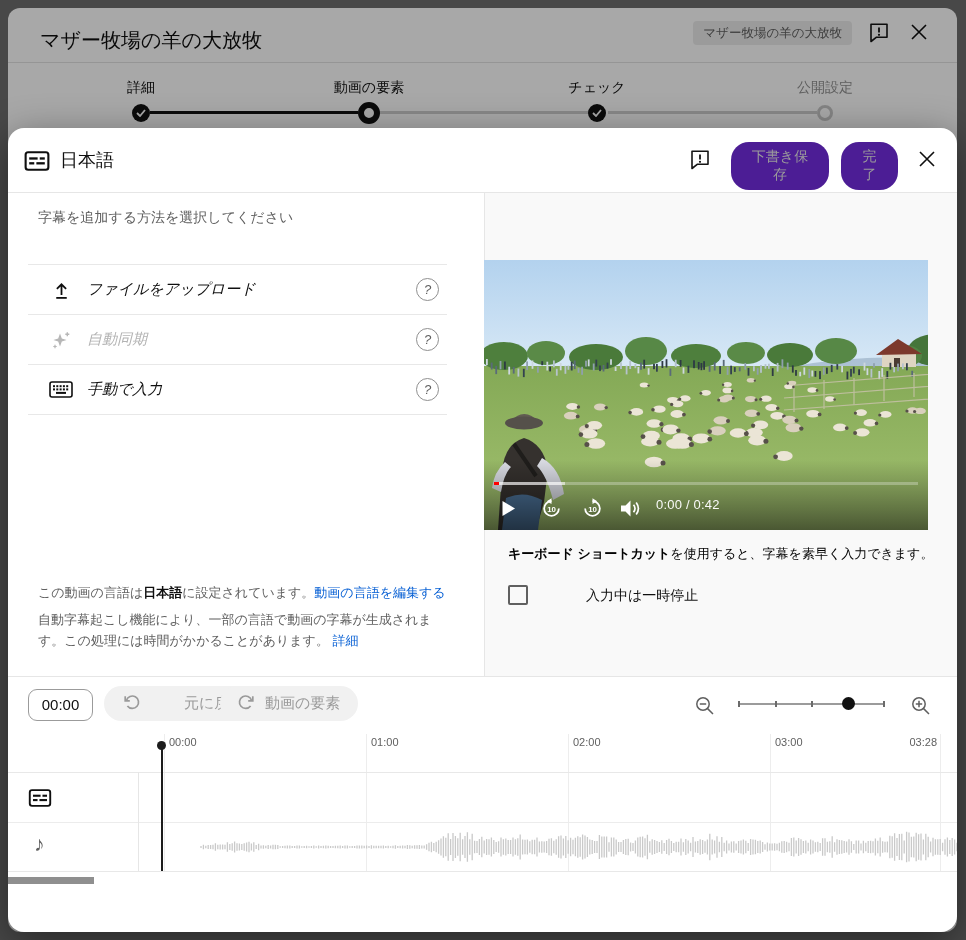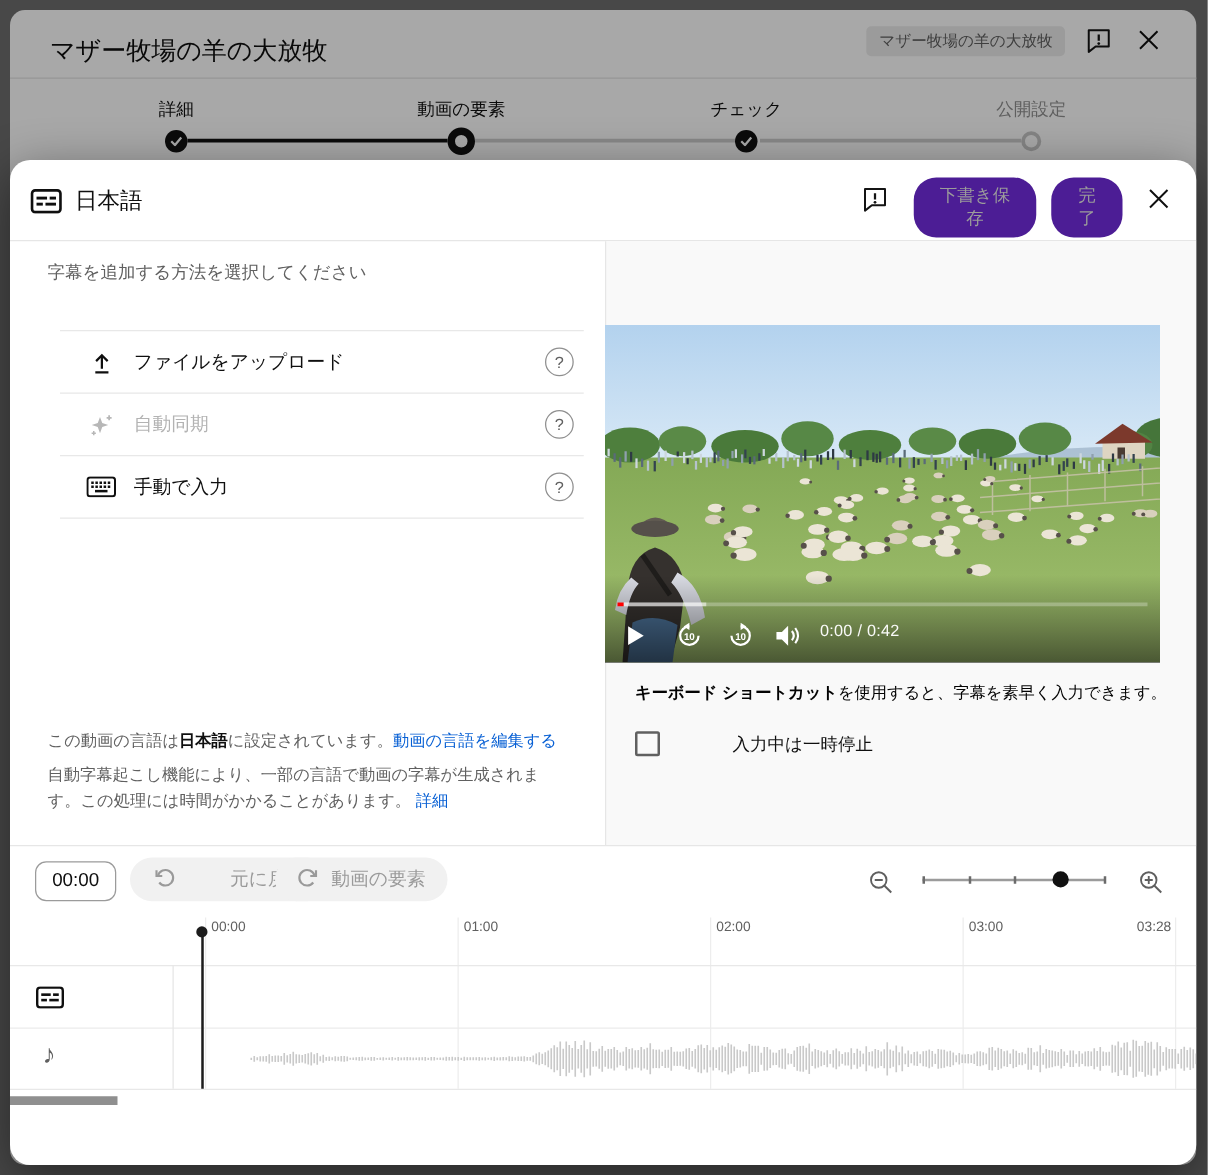--- a/index.html
+++ b/index.html
@@ -20,21 +20,21 @@
   .connector{position:absolute;top:103px;height:3px;}
   
   .dim-overlay{position:absolute;inset:0;background:rgba(0,0,0,0.34);z-index:5;}
   .modal{position:absolute;left:8px;top:128px;width:949px;height:804px;background:#fff;border-radius:16px;z-index:10;overflow:hidden;box-shadow:0 10px 40px rgba(0,0,0,.45);}
   .m-title{position:absolute;left:52px;top:20px;font-size:18px;color:#0f0f0f;}
   .pill{position:absolute;top:14px;height:48px;border:none;border-radius:18px;background:#4c1d95;color:#9b9b9b;font-size:14px;font-family:inherit;padding:0 16px;}
   .hline{position:absolute;height:1px;background:#e6e6e6;width:100%;left:0;}
   .vline{position:absolute;width:1px;background:#e6e6e6;}
   .panel-right-bg{position:absolute;left:477px;top:65px;width:472px;height:483px;background:#f9f9f9;}
   .lp-heading{position:absolute;left:30px;top:81px;font-size:14px;color:#606060;}
-  .opt-list{position:absolute;left:40px;top:136px;width:419px;}
+  .opt-list{position:absolute;left:20px;top:136px;width:419px;font-style:italic;}
   .opt-row{display:flex;align-items:center;height:49px;border-top:1px solid #e8e8e8;cursor:pointer;}
   .opt-row:last-child{border-bottom:1px solid #e8e8e8;}
   .opt-icon{width:26px;margin-left:20px;display:flex;justify-content:center;}
   .opt-label{margin-left:13px;font-size:15px;color:#0f0f0f;}
   .opt-row.disabled .opt-label{color:#b3b3b3;}
   .help{margin-left:auto;margin-right:8px;width:21px;height:21px;border:1.5px solid #8f8f8f;border-radius:50%;
         display:flex;align-items:center;justify-content:center;font-size:13px;color:#606060;cursor:pointer;background:#fff;}
   .lang-block{position:absolute;left:30px;top:454px;width:416px;font-size:13px;line-height:21px;color:#606060;}
   .lang-block .b{font-weight:bold;color:#0f0f0f;}
   .link{color:#065fd4;cursor:pointer;}

